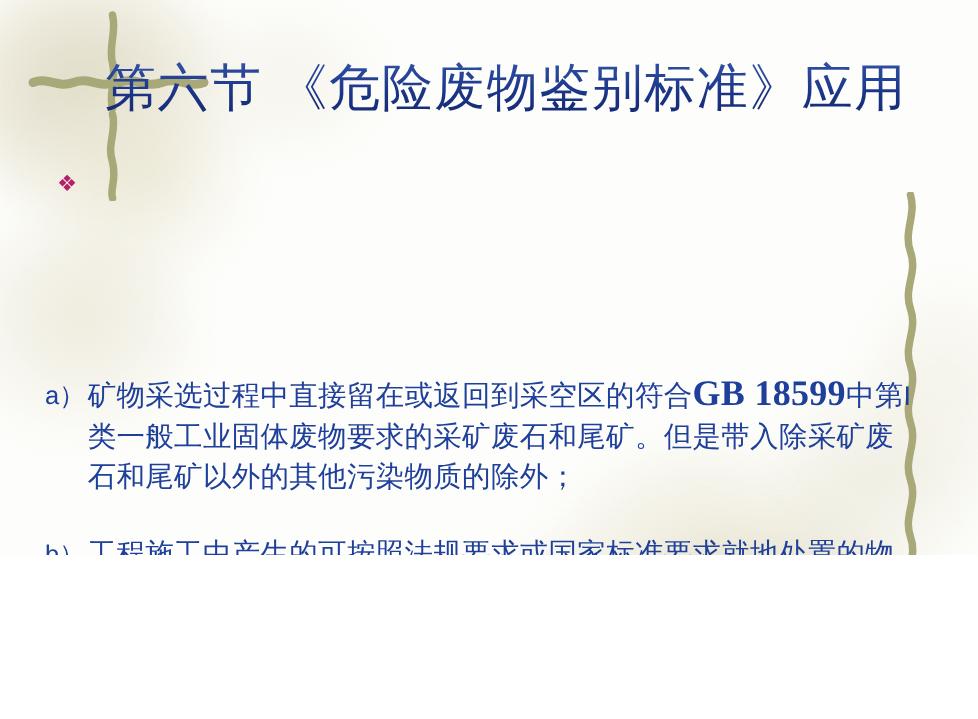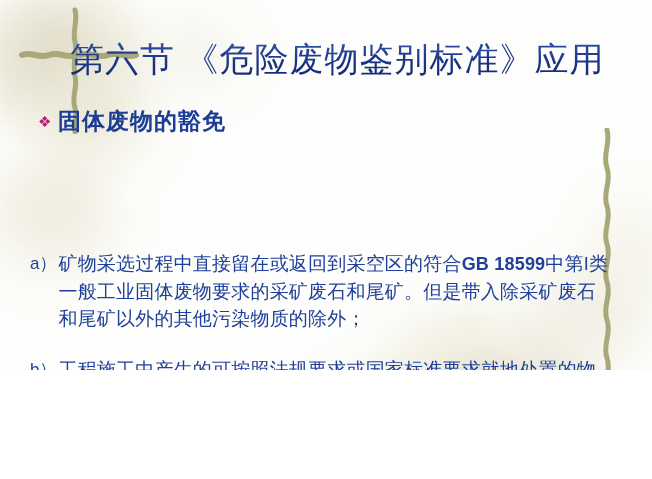--- a/index.html
+++ b/index.html
@@ -143,23 +143,23 @@
   }
   .item-marker .paren {
     font-family: "Liberation Serif", "DejaVu Serif", serif;
   }
   .item-text {
     font-size: 19px;
     line-height: 27px;
     letter-spacing: 0.2px;
   }
   .sans {
-    font-family: Liberation Sans, sans-serif;
+    font-family: Liberation Serif, serif;
     font-weight: bold;
-    font-size: 18px;
+    font-size: 24px;
   }
   .sans-i {
     font-family: "Liberation Sans", "DejaVu Sans", sans-serif;
     font-size: 18px;
   }
 
   
   .watermark {
     position: absolute;
     left: 516px;
@@ -228,21 +228,20 @@
       <path d="M6 26 C16 21, 24 30, 34 26 C44 22, 50 29, 54 26"></path>
     </g>
   </svg>
 
   <div class="title">第六节 《危险废物鉴别标准》应用</div>
 
   <div class="content">
 
     <div class="bullet-row">
       <span class="bullet-glyph">❖</span>
-      <span class="bullet-label">固体废物的豁免</span>
     </div>
 
 
     <div class="item item-a">
       <span class="item-marker"><span>a</span><span class="paren">）</span></span>
       <span class="item-text"><span>矿物采选过程中直接留在或返回到采空区的符合</span><span class="sans">GB 18599</span><span>中第</span><span class="sans-i">I</span><span>类一般工业固体废物要求的采矿废石和尾矿。但是带入除采矿废石和尾矿以外的其他污染物质的除外；</span></span>
     </div>
 
     <div class="item item-b">
       <span class="item-marker"><span>b</span><span class="paren">）</span></span>

